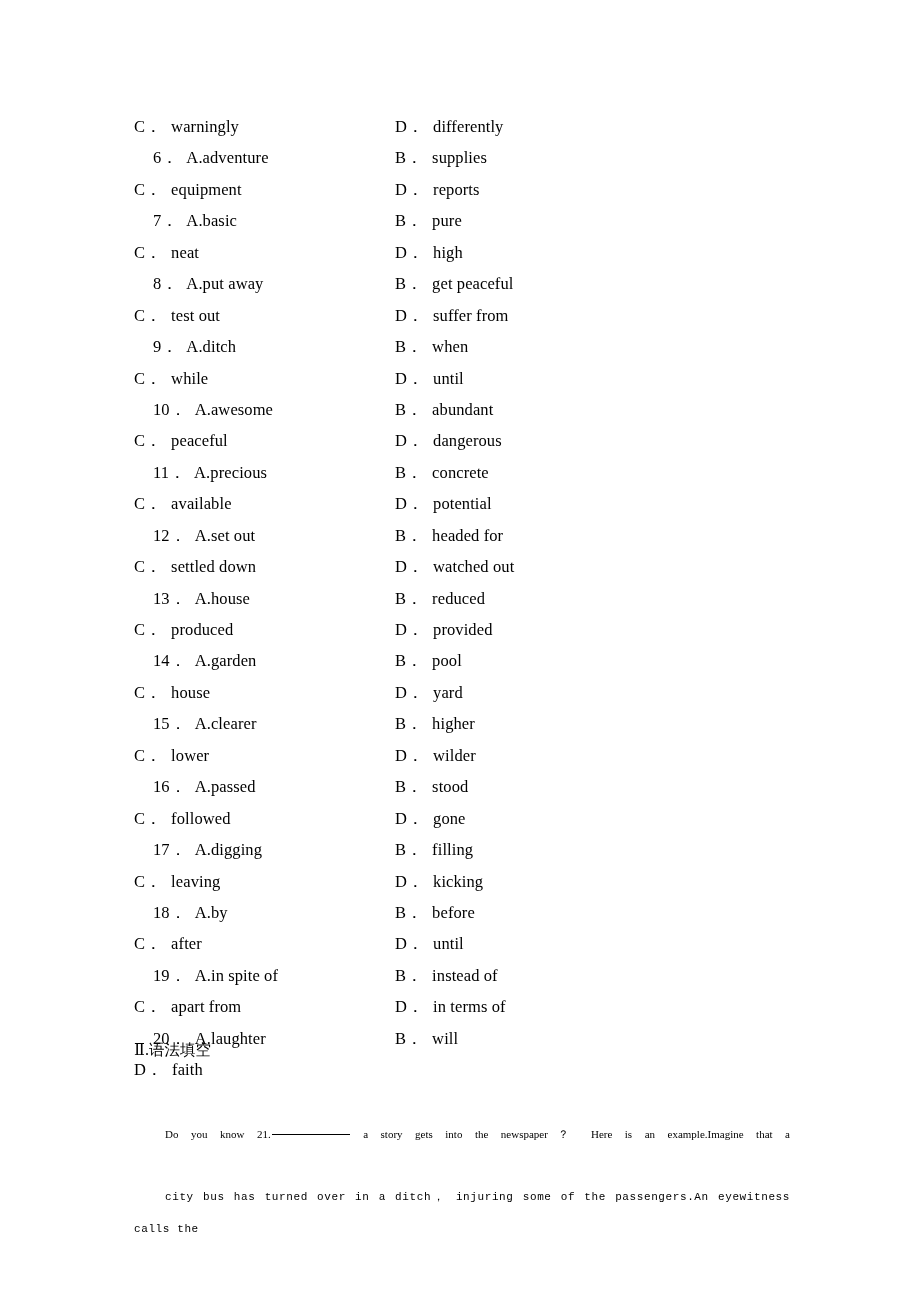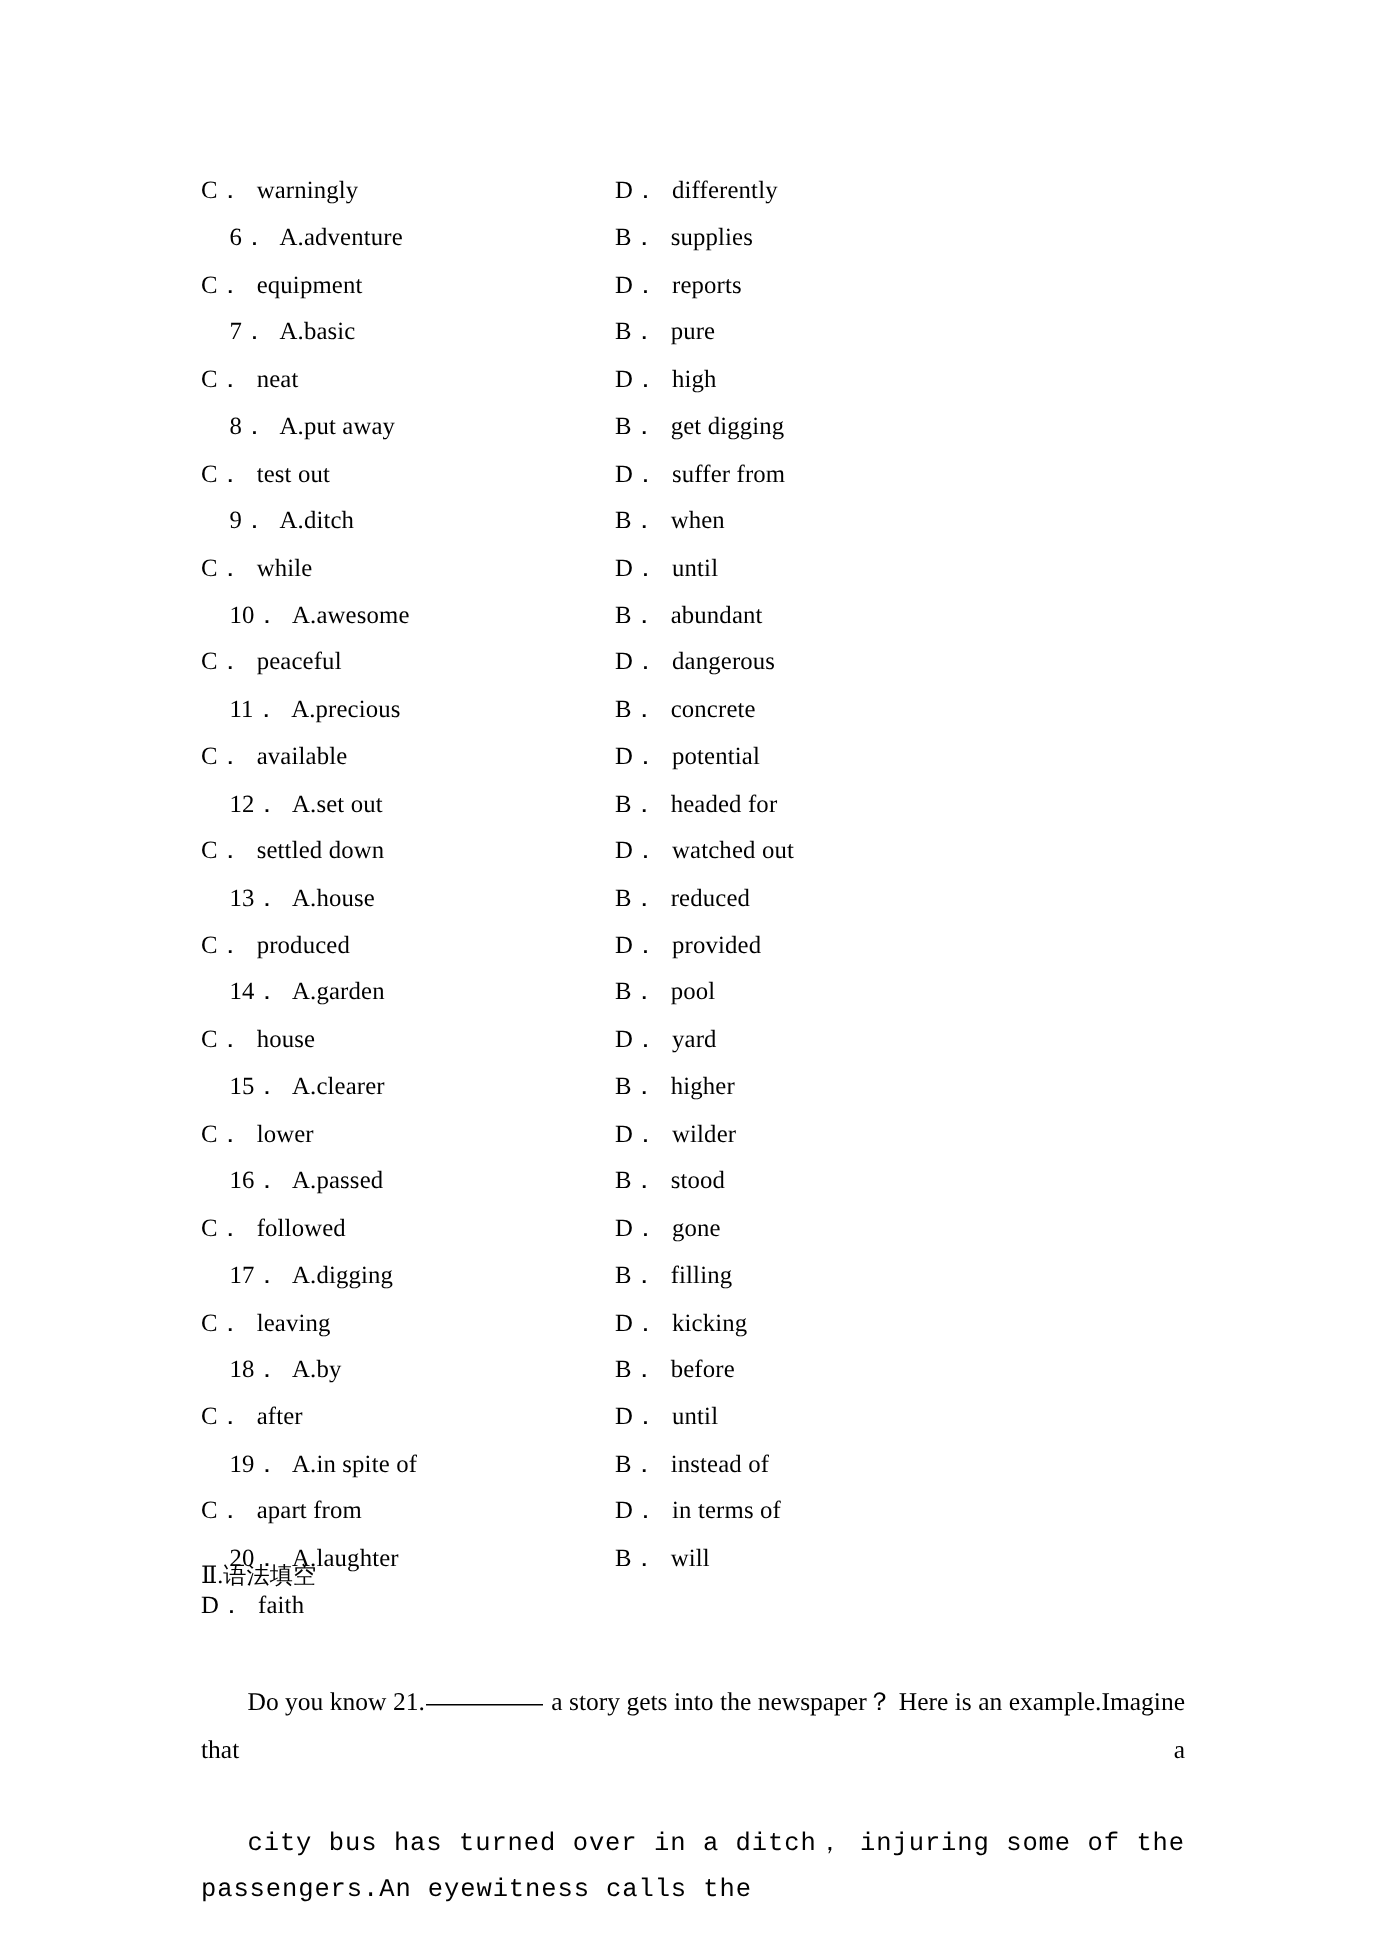--- a/index.html
+++ b/index.html
@@ -34,21 +34,20 @@
     top: 111px;
     width: 660px;
   }
 
   .choice-row {
     display: flex;
     height: 31.45px;
     line-height: 31.45px;
     align-items: baseline;
     white-space: nowrap;
-    gap: 15px;
   }
 
   .cell {
     font-size: 16.5px;
     letter-spacing: 0.1px;
   }
   .cell-left  { width: 261px; flex: 0 0 261px; }
   .cell-right { width: 399px; flex: 0 0 399px; }
 
   
@@ -80,21 +79,21 @@
     font-family: "Liberation Serif", "DejaVu Serif", serif;
     font-size: 16px;
   }
 
   
   .passage {
     position: absolute;
     left: 134px;
     top: 1119px;
     width: 656px;
-    font-size: 17px;
+    font-size: 11px;
     line-height: 31.5px;
     text-align: justify;
     text-justify: inter-word;
     text-indent: 31px;
   }
   .passage .blank {
     display: inline-block;
     width: 78px;
     border-bottom: 1px solid #000;
     vertical-align: baseline;
@@ -133,21 +132,21 @@
       <div class="choice-row">
         <div class="cell cell-left"><span class="num"><span class="idx">7</span><span class="dot">．</span><span class="opt">A.basic</span></span></div>
         <div class="cell cell-right"><span class="ltr"><span class="let">B</span><span class="dot">．</span><span class="txt">pure</span></span></div>
       </div>
       <div class="choice-row">
         <div class="cell cell-left"><span class="ltr"><span class="let">C</span><span class="dot">．</span><span class="txt">neat</span></span></div>
         <div class="cell cell-right"><span class="ltr"><span class="let">D</span><span class="dot">．</span><span class="txt">high</span></span></div>
       </div>
       <div class="choice-row">
         <div class="cell cell-left"><span class="num"><span class="idx">8</span><span class="dot">．</span><span class="opt">A.put away</span></span></div>
-        <div class="cell cell-right"><span class="ltr"><span class="let">B</span><span class="dot">．</span><span class="txt">get digging</span></span></div>
+        <div class="cell cell-right"><span class="ltr"><span class="let">B</span><span class="dot">．</span><span class="txt">get peaceful</span></span></div>
       </div>
       <div class="choice-row">
         <div class="cell cell-left"><span class="ltr"><span class="let">C</span><span class="dot">．</span><span class="txt">test out</span></span></div>
         <div class="cell cell-right"><span class="ltr"><span class="let">D</span><span class="dot">．</span><span class="txt">suffer from</span></span></div>
       </div>
       <div class="choice-row">
         <div class="cell cell-left"><span class="num"><span class="idx">9</span><span class="dot">．</span><span class="opt">A.ditch</span></span></div>
         <div class="cell cell-right"><span class="ltr"><span class="let">B</span><span class="dot">．</span><span class="txt">when</span></span></div>
       </div>
       <div class="choice-row">

